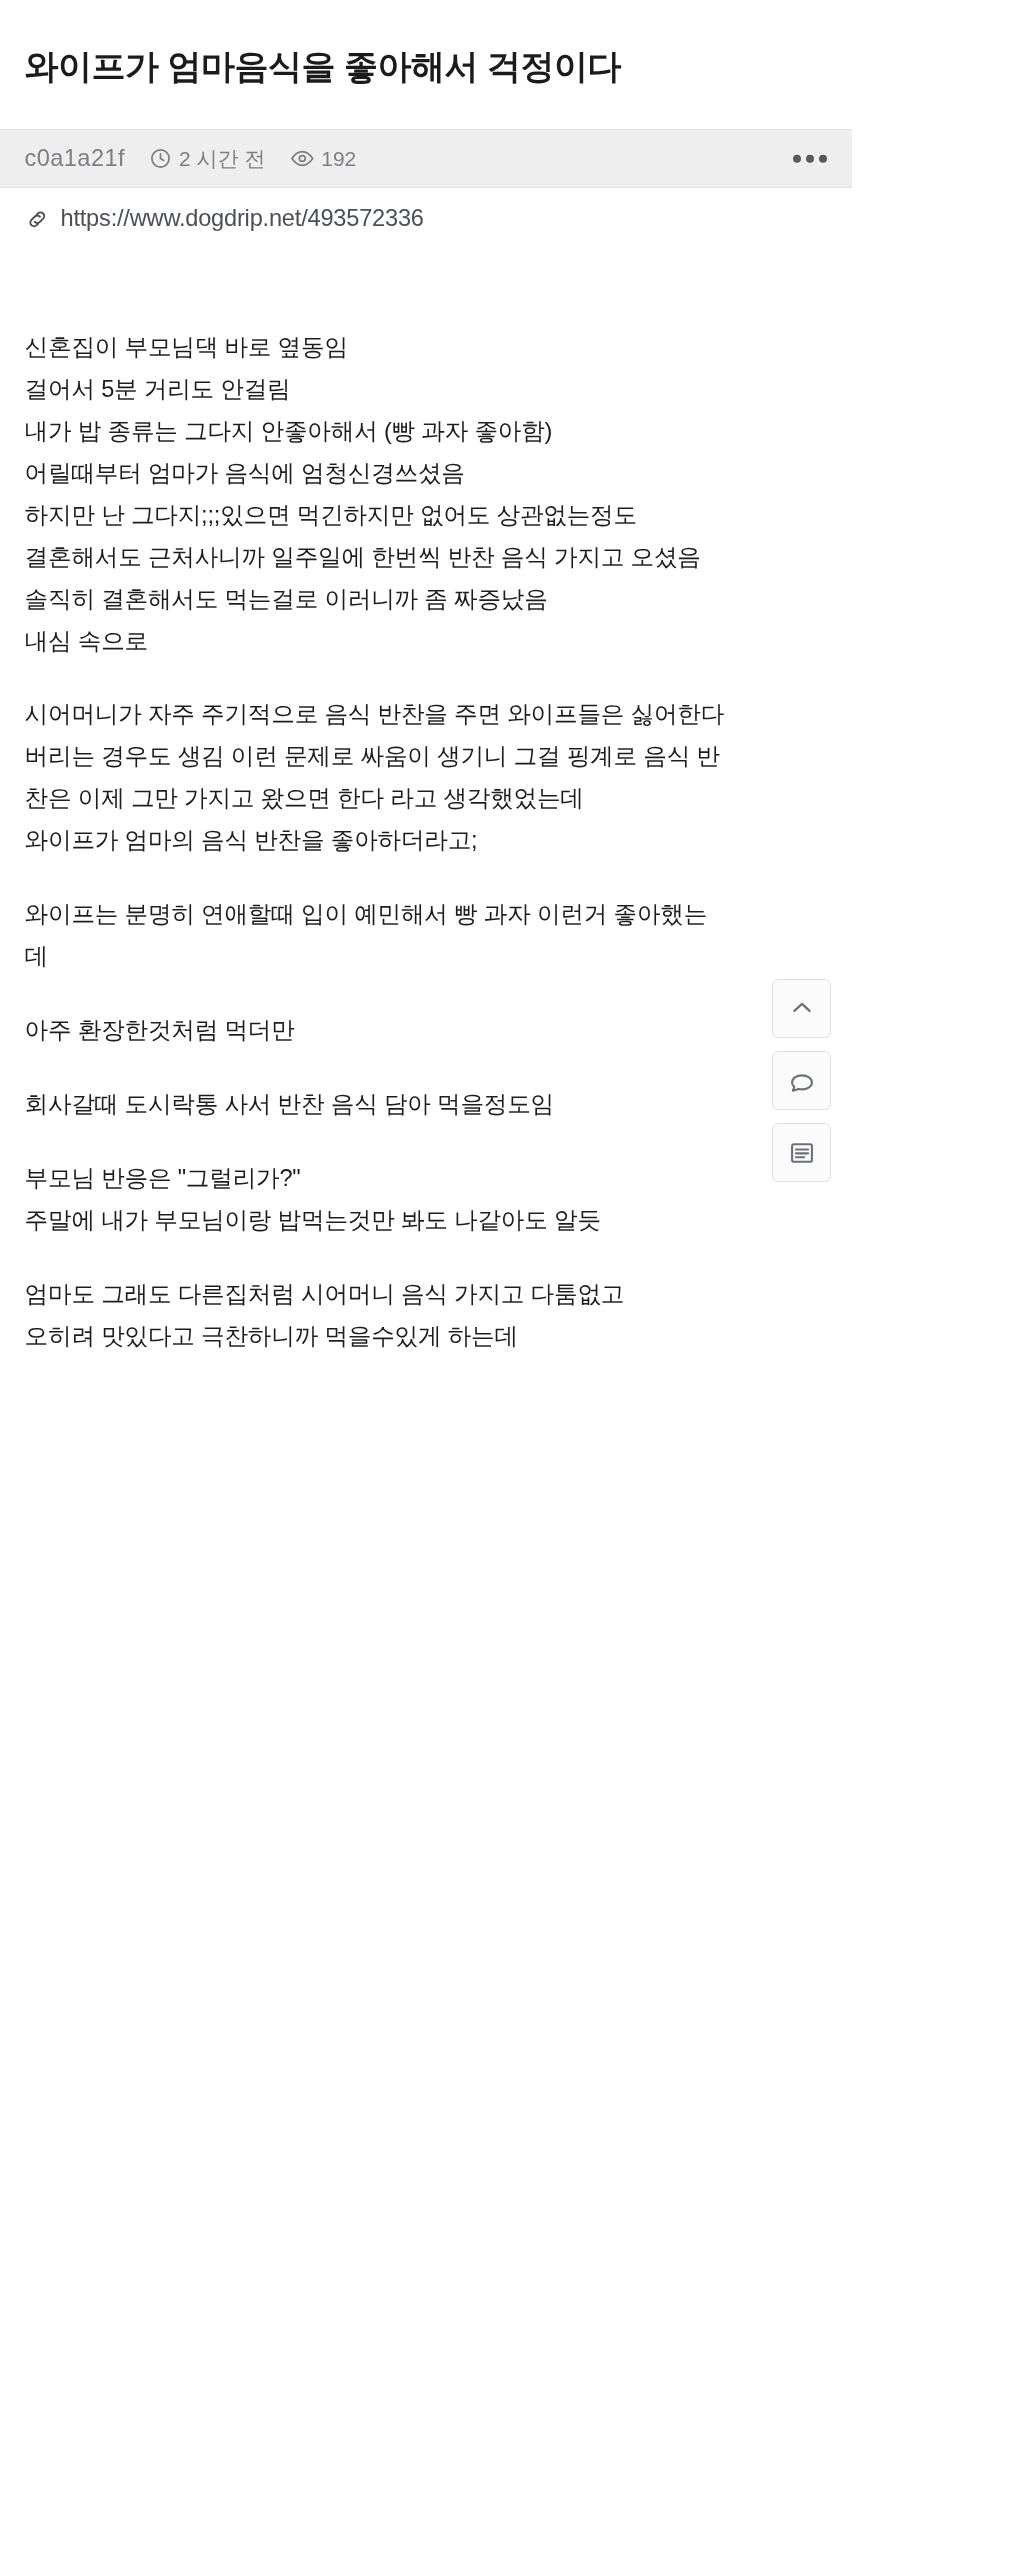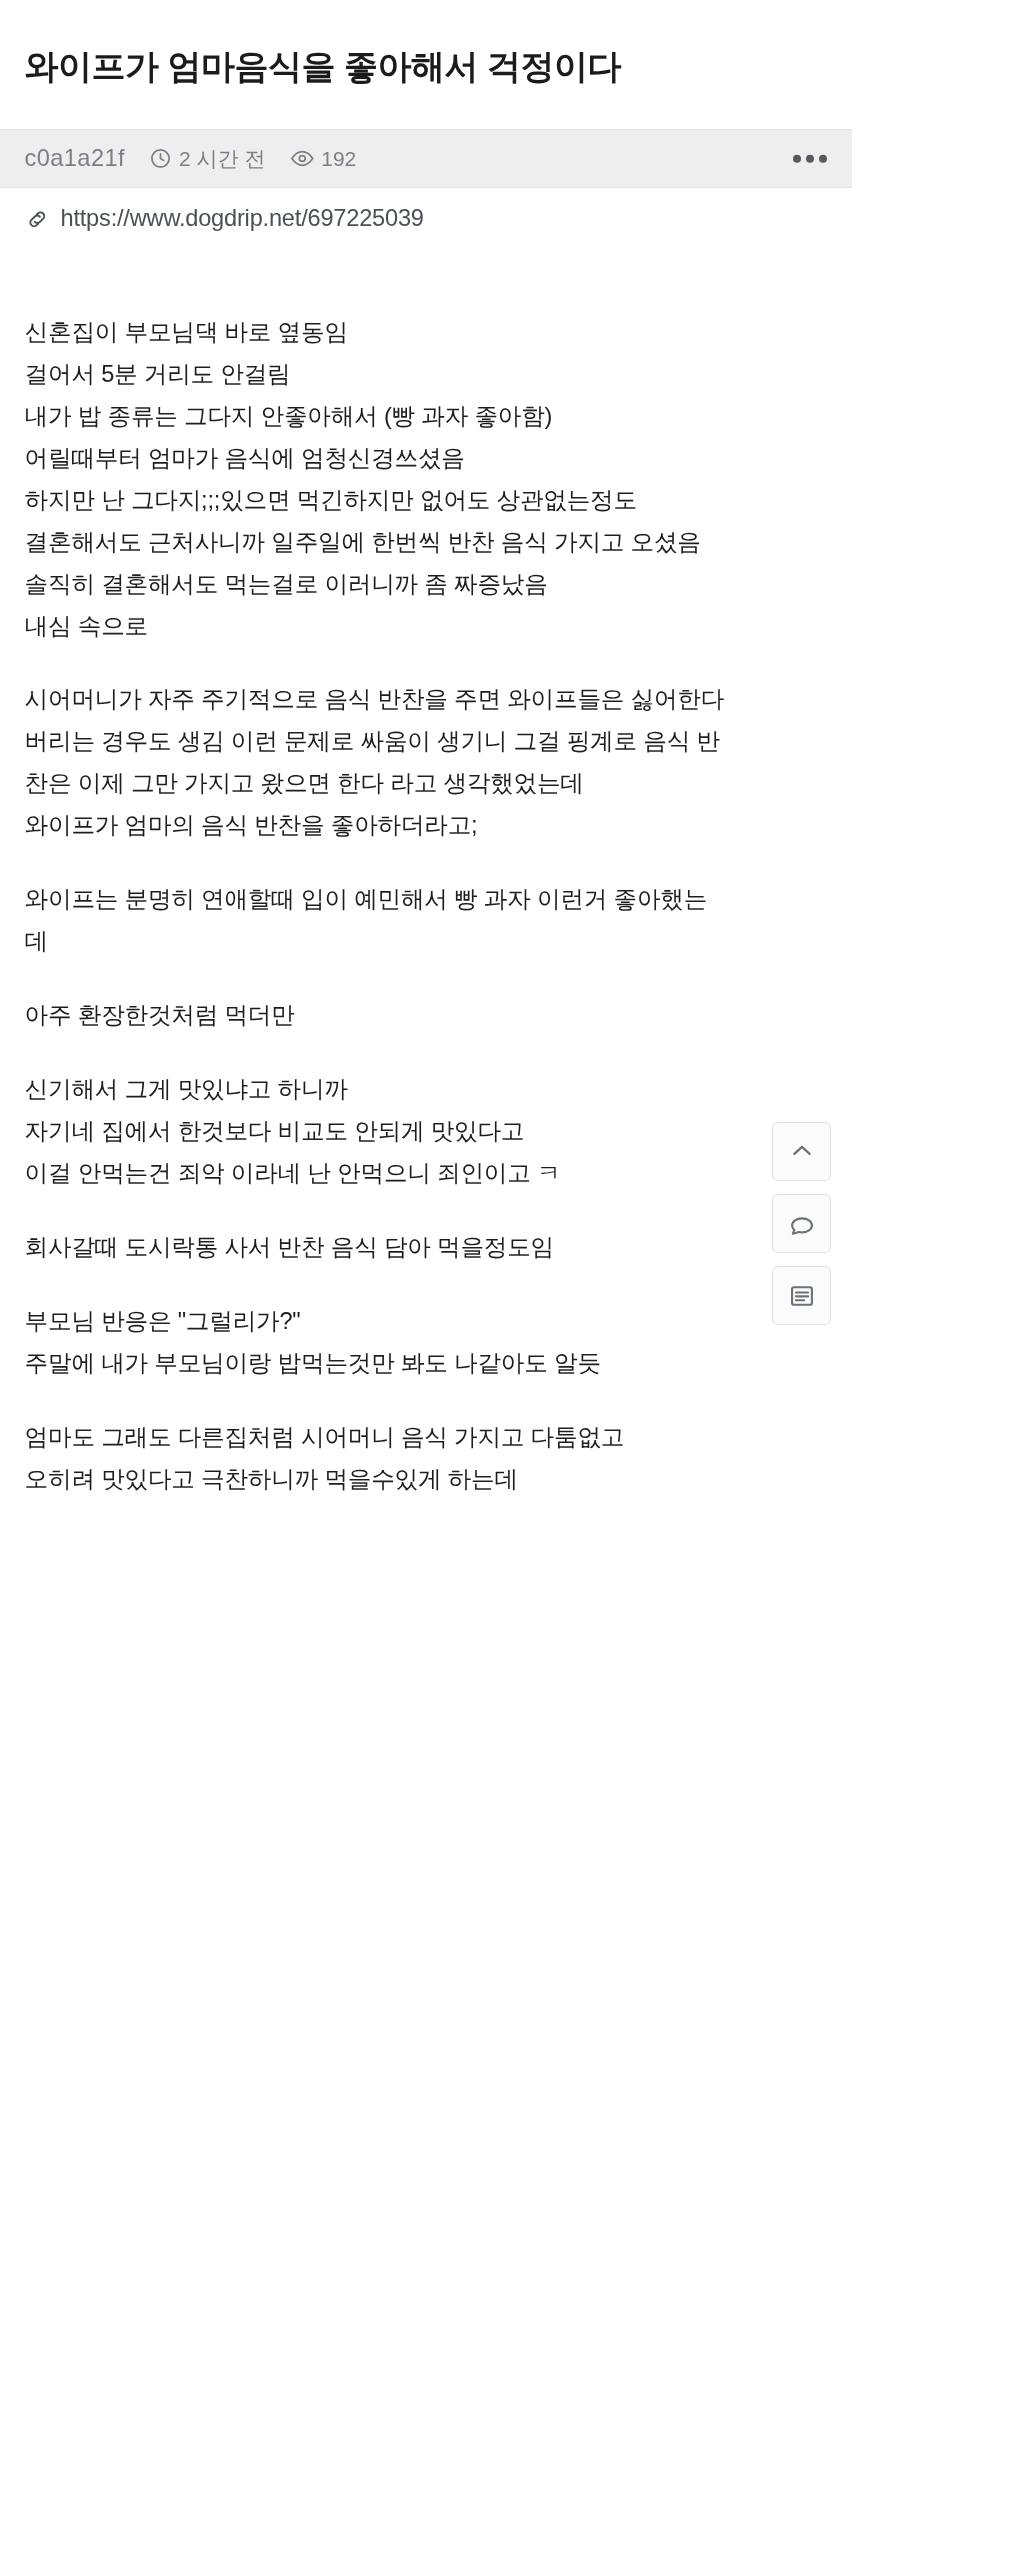--- a/index.html
+++ b/index.html
@@ -99,21 +99,21 @@
   
   .body-wrap {
     padding: 66px 24.6px 38px 24.6px;
   }
   .para {
     font-size: 23.6px;
     line-height: 1.78;
     color: #1d1d1d;
     letter-spacing: -0.2px;
     white-space: pre-wrap;
-    margin: 0 0 32px 0;
+    margin: 15px 0 32px 0;
   }
   .para:last-child { margin-bottom: 0; }
 
   
   .float-stack {
     position: absolute;
     right: 21px;
     bottom: 214px;
     display: flex;
     flex-direction: column;
@@ -171,42 +171,39 @@
     </span>
   </div>
 
   <div class="url-row">
     <span class="link-ico">
       <svg width="24.6" height="24.6" viewBox="0 0 24 24" fill="none" stroke="#4b5056" stroke-width="1.9" stroke-linecap="round">
         <path d="M9.5 14.5a3.6 3.6 0 0 0 5.1 0l3.1-3.1a3.6 3.6 0 0 0-5.1-5.1l-1.3 1.3"></path>
         <path d="M14.5 9.5a3.6 3.6 0 0 0-5.1 0l-3.1 3.1a3.6 3.6 0 0 0 5.1 5.1l1.3-1.3"></path>
       </svg>
     </span>
-    <span class="url-text">https://www.dogdrip.net/697225039</span>
+    <span class="url-text">https://www.dogdrip.net/493572336</span>
   </div>
 
   <div class="body-wrap">
     <p class="para">신혼집이 부모님댁 바로 옆동임
 걸어서 5분 거리도 안걸림
 내가 밥 종류는 그다지 안좋아해서 (빵 과자 좋아함)
 어릴때부터 엄마가 음식에 엄청신경쓰셨음
 하지만 난 그다지;;;있으면 먹긴하지만 없어도 상관없는정도
 결혼해서도 근처사니까 일주일에 한번씩 반찬 음식 가지고 오셨음
 솔직히 결혼해서도 먹는걸로 이러니까 좀 짜증났음
 내심 속으로</p>
     <p class="para">시어머니가 자주 주기적으로 음식 반찬을 주면 와이프들은 싫어한다
 버리는 경우도 생김 이런 문제로 싸움이 생기니 그걸 핑계로 음식 반
 찬은 이제 그만 가지고 왔으면 한다 라고 생각했었는데
 와이프가 엄마의 음식 반찬을 좋아하더라고;</p>
     <p class="para">와이프는 분명히 연애할때 입이 예민해서 빵 과자 이런거 좋아했는
 데</p>
     <p class="para">아주 환장한것처럼 먹더만</p>
-    <p class="para">신기해서 그게 맛있냐고 하니까
-자기네 집에서 한것보다 비교도 안되게 맛있다고
-이걸 안먹는건 죄악 이라네 난 안먹으니 죄인이고 ㅋ</p>
     <p class="para">회사갈때 도시락통 사서 반찬 음식 담아 먹을정도임</p>
     <p class="para">부모님 반응은 "그럴리가?"
 주말에 내가 부모님이랑 밥먹는것만 봐도 나같아도 알듯</p>
     <p class="para">엄마도 그래도 다른집처럼 시어머니 음식 가지고 다툼없고
 오히려 맛있다고 극찬하니까 먹을수있게 하는데</p>
   </div>
 
   <div class="float-stack">
     <div class="float-btn">
       <span>

